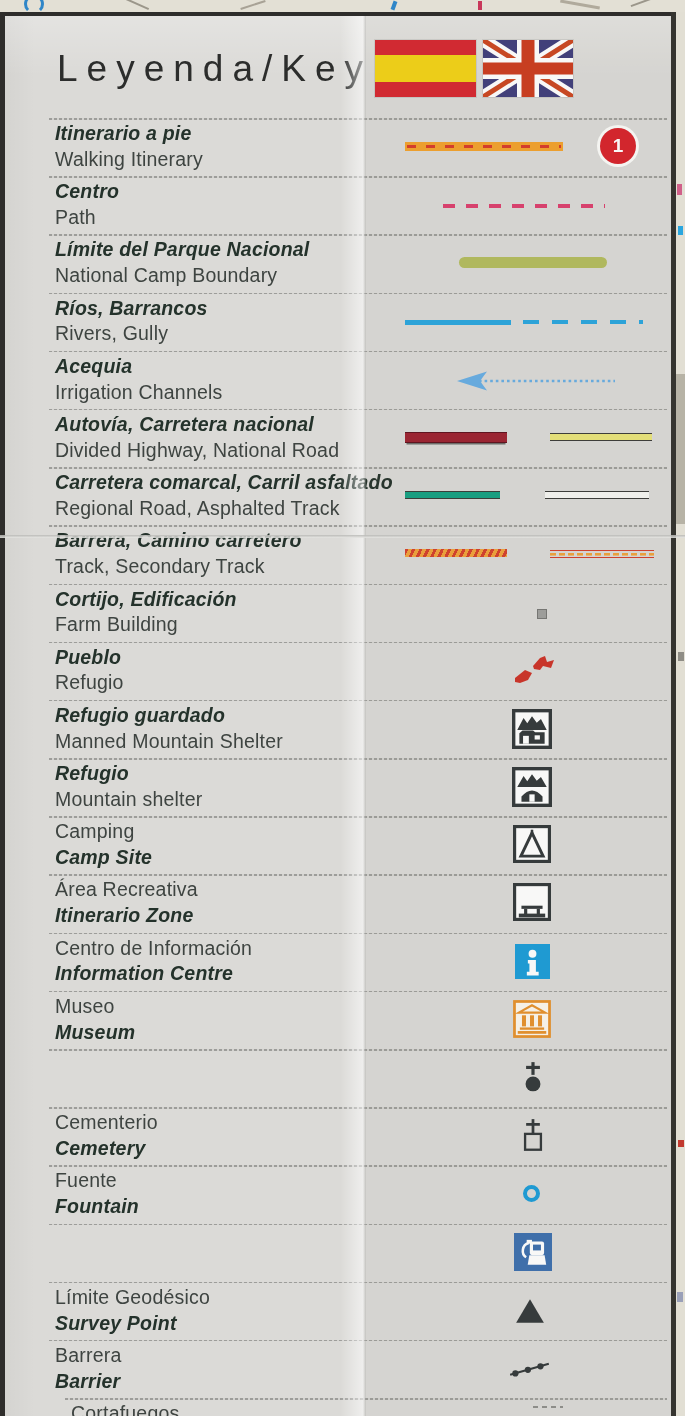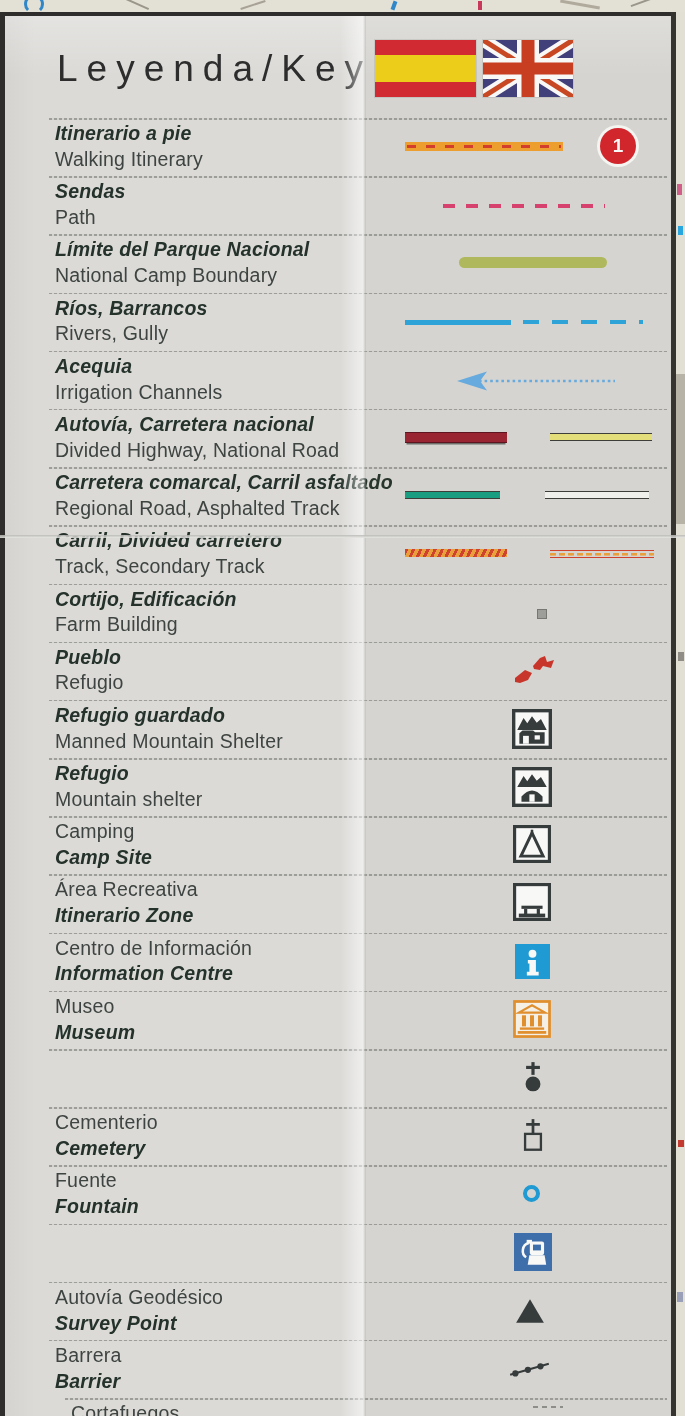--- a/index.html
+++ b/index.html
@@ -107,21 +107,21 @@
         </div>
         <div class="sym">
       <div style="left:10px;top:24px;width:158px;height:9px;background:#f3a22d;">
         <div style="left:2px;top:3px;right:2px;height:3px;background:repeating-linear-gradient(to right,#d93a2a 0 9px, rgba(0,0,0,0) 9px 19px);"></div>
       </div>
           <div class="badge" style="background: rgb(215, 34, 43);">1</div>
         </div>
       </div>
       <div class="row">
         <div class="labels">
-          <div class="l bold">Sendas</div>
+          <div class="l bold">Centro</div>
           <div class="l reg">Path</div>
         </div>
         <div class="sym">
       <div style="left:48px;top:28px;width:162px;height:3.5px;background:repeating-linear-gradient(to right,#dd3f6e 0 12px, rgba(0,0,0,0) 12px 23px);"></div>
         </div>
       </div>
       <div class="row">
         <div class="labels">
           <div class="l bold">Límite del Parque Nacional</div>
           <div class="l reg">National Camp Boundary</div>
@@ -167,21 +167,21 @@
           <div class="l bold">Carretera comarcal, Carril asfaltado</div>
           <div class="l reg">Regional Road, Asphalted Track</div>
         </div>
         <div class="sym">
       <div style="left:10px;top:24px;width:95px;height:6px;background:#16a183;border-top:1.5px solid #3a3a38;border-bottom:1.5px solid #3a3a38;"></div>
       <div style="left:150px;top:24px;width:104px;height:6px;background:#f6f6f3;border-top:1.6px solid #3a3a38;border-bottom:1.6px solid #3a3a38;"></div>
         </div>
       </div>
       <div class="row">
         <div class="labels">
-          <div class="l bold">Carril, Divided carretero</div>
+          <div class="l bold">Barrera, Camino carretero</div>
           <div class="l reg">Track, Secondary Track</div>
         </div>
         <div class="sym">
       <div style="left:10px;top:24px;width:102px;height:8px;background:repeating-linear-gradient(115deg,#d4402c 0 3px,#f0a23a 3px 6.5px);"></div>
       <div style="left:155px;top:25px;width:104px;height:6px;border-top:1.4px solid #d4402c;border-bottom:1.4px solid #d4402c;background:repeating-linear-gradient(to right,#f0a23a 0 6px, rgba(0,0,0,0) 6px 9px) center/100% 2.6px no-repeat;"></div>
         </div>
       </div>
       <div class="row">
         <div class="labels">
           <div class="l bold">Cortijo, Edificación</div>
@@ -328,21 +328,21 @@
         <path d="M14,9.5 C7.5,11 6.5,20 11.5,23" fill="none" stroke="#ffffff" stroke-width="2.4"></path>
         <rect x="12" y="6.5" width="5" height="3.6" fill="#ffffff"></rect>
         <rect x="15" y="8" width="13.5" height="13" rx="2" fill="#ffffff"></rect>
         <rect x="18" y="11" width="7.5" height="5.5" fill="#3d6fae"></rect>
         <polygon points="14.5,21 29,21 30.5,30 13,30" fill="#ffffff"></polygon>
       </svg>
         </div>
       </div>
       <div class="row">
         <div class="labels">
-          <div class="l reg">Autovía Geodésico</div>
+          <div class="l reg">Límite Geodésico</div>
           <div class="l bold">Survey Point</div>
         </div>
         <div class="sym">
       <svg style="left:119px;top:15px;" width="32" height="28" viewBox="0 0 30 26">
         <polygon points="15,2 28,24 2,24" fill="#33383a"></polygon>
       </svg>
         </div>
       </div>
       <div class="row">
         <div class="labels">

